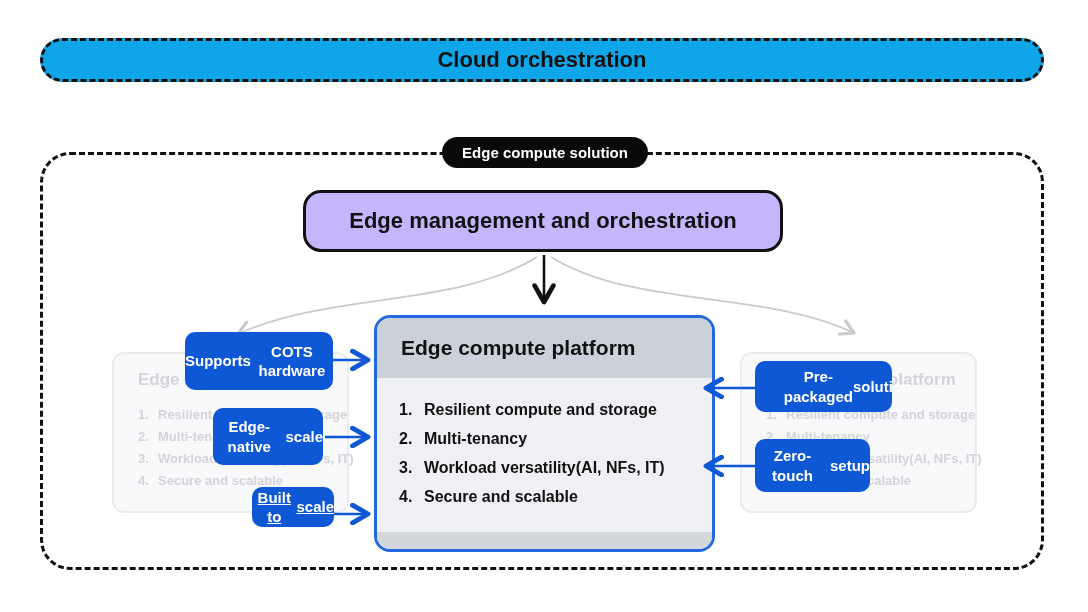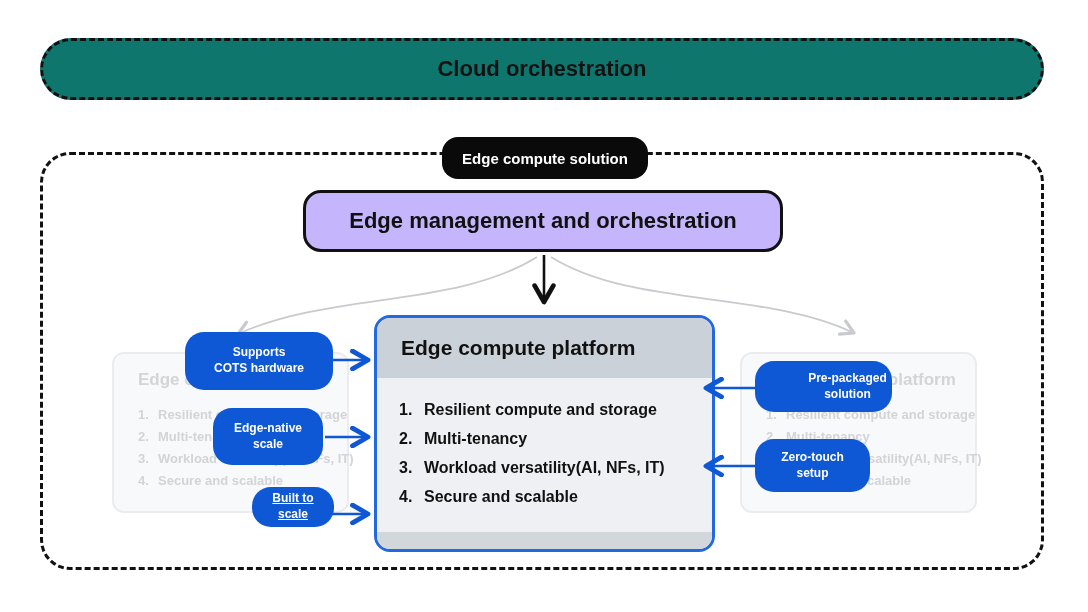--- a/index.html
+++ b/index.html
@@ -7,37 +7,37 @@
   body {
     position:relative;
     background:#ffffff;
     font-family:"Liberation Sans", sans-serif;
     color:#111;
     overflow:hidden;
   }
 
   
   .cloud-pill {
-    position:absolute; left:40px; top:38px; width:1004px; height:62px;
-    background:#0f766e;
+    position:absolute; left:40px; top:38px; width:1004px; height:44px;
+    background:#0ea5e9;
     border:3px dashed #111;
     border-radius:34px;
     display:flex; align-items:center; justify-content:center;
     font-size:22px; font-weight:bold;
   }
 
   
   .solution-container {
     position:absolute; left:40px; top:152px; width:1004px; height:418px;
     background:#fff;
     border:3px dashed #111;
     border-radius:30px;
   }
   .solution-pill {
-    position:absolute; left:442px; top:137px; width:206px; height:42px;
+    position:absolute; left:442px; top:137px; width:206px; height:31px;
     background:#0a0a0a; border-radius:16px;
     color:#fff; font-size:15px; font-weight:bold;
     display:flex; align-items:center; justify-content:center;
     z-index:6;
   }
 
   
   .emo-box {
     position:absolute; left:303px; top:190px; width:480px; height:62px;
     background:#c4b5fd;
@@ -93,23 +93,23 @@
   .platform-item .num { width:25px; flex:none; }
   .platform-footer {
     position:absolute; left:0; bottom:0; width:100%; height:17px;
     background:#d2d7dc;
   }
 
   
   .callout {
     position:absolute;
     background:#0e57d5;
-    border-radius:19px;
-    color:#fff; font-size:12px; font-weight:bold; line-height:1.3;
-    display:flex; flex-direction:column;
+    border-radius:10px;
+    color:#fff; font-size:15px; font-weight:bold; line-height:1.3;
+    display:flex; flex-direction:row;
     align-items:center; justify-content:center; text-align:center;
     z-index:5;
   }
   #callout-supports-cots { left:185px; top:332px; width:148px; height:58px; }
   #callout-edge-native   { left:213px; top:408px; width:110px; height:57px; }
   #callout-built-scale   { left:252px; top:487px; width:82px;  height:40px;text-decoration:underline; }
   #callout-prepackaged   { left:755px; top:361px; width:137px; height:51px;padding-left:48px; }
   #callout-zerotouch     { left:755px; top:439px; width:115px; height:53px;text-align:center; }
 
   

